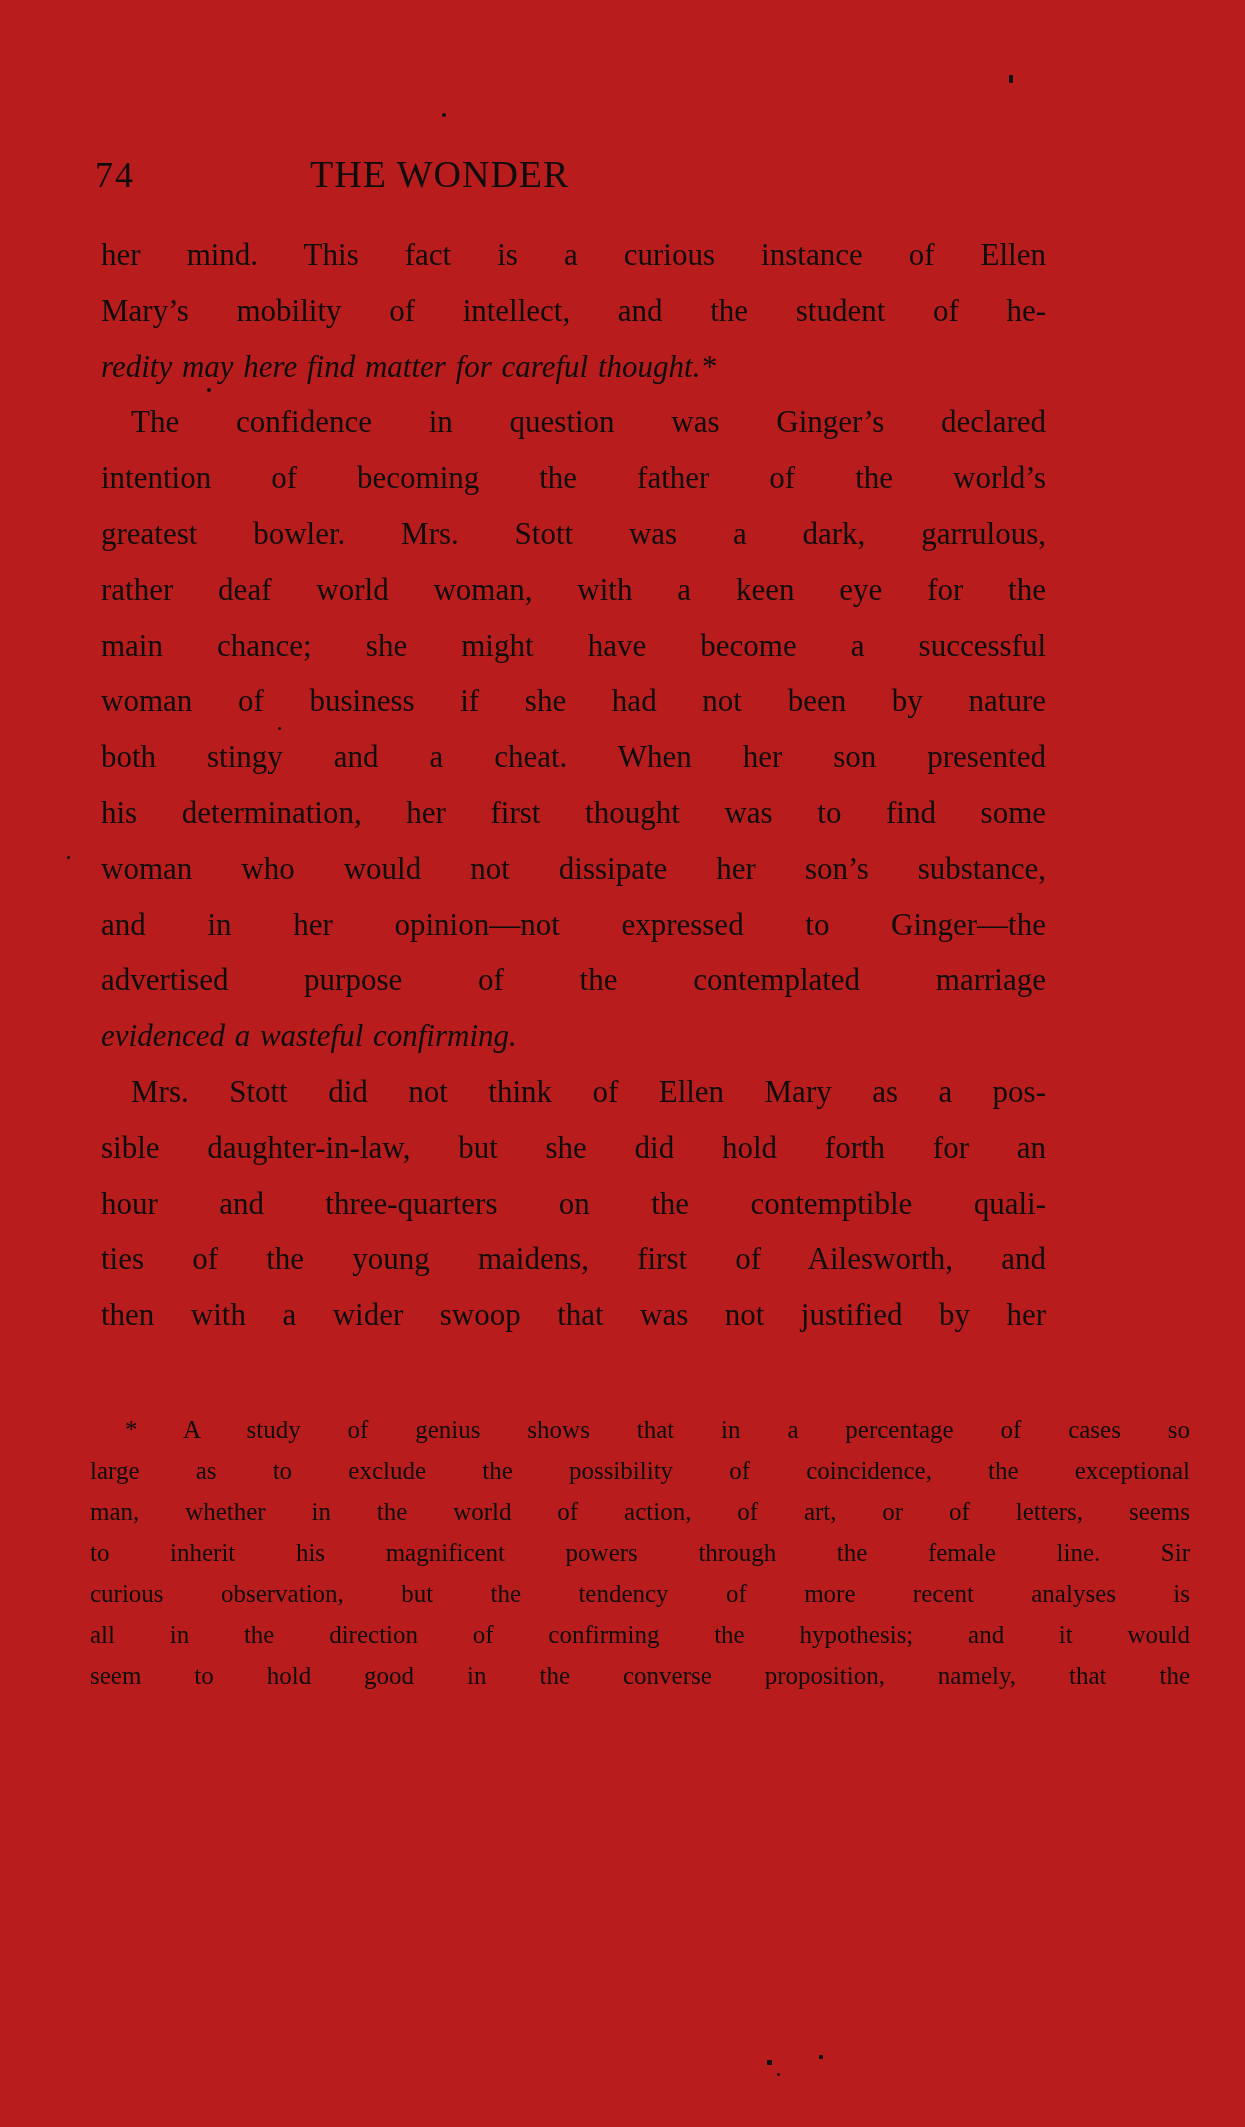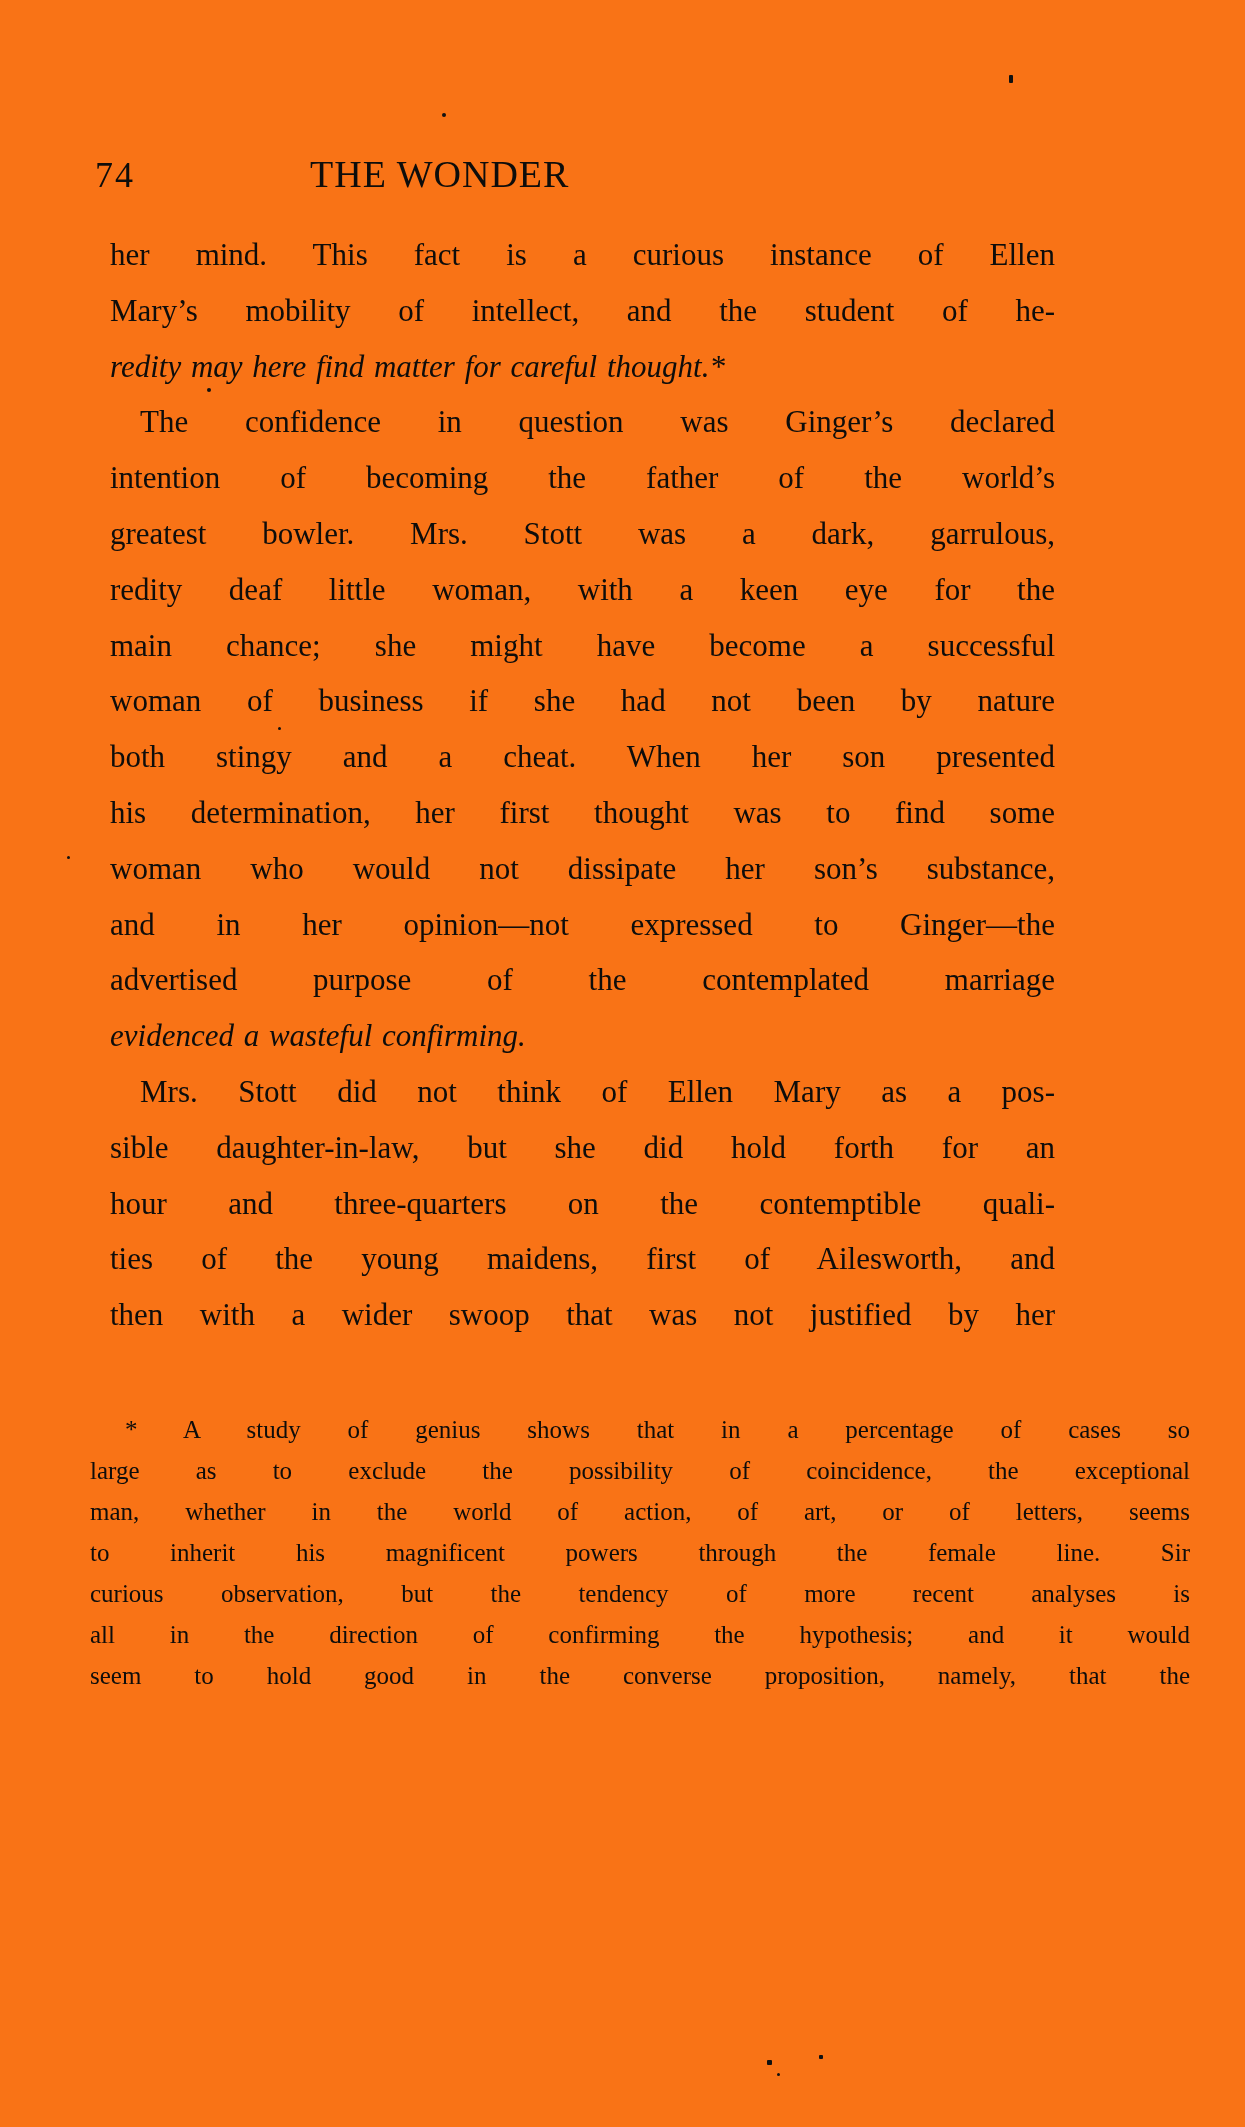--- a/index.html
+++ b/index.html
@@ -1,20 +1,20 @@
 <!DOCTYPE html>
 <html><head>
 <meta charset="utf-8">
 <style>
   html,body{margin:0;padding:0;background:#e8e8e8;}
   .page{
     position:relative;
     width:1245px;
     height:2127px;
-    background:#f97316;
+    background:#b91c1c;
     margin:0 auto;
     font-family:"Liberation Serif","DejaVu Serif",serif;
     color:#0e0d0b;
     overflow:hidden;
   }
   .page-number{
     position:absolute;
     left:95px;
     top:155px;
     font-size:36px;
@@ -25,21 +25,21 @@
     position:absolute;
     left:310px;
     top:153px;
     font-size:38px;
     line-height:42px;
     letter-spacing:1px;
     white-space:nowrap;
   }
   .body-text{
     position:absolute;
-    left:110px;
+    left:101px;
     top:227px;
     width:945px;
     font-size:31px;
     line-height:55.8px;
   }
   .footnote-text{
     position:absolute;
     left:90px;
     top:1369px;
     width:1100px;
@@ -77,21 +77,21 @@
   <div class="body-text">
       <div class="para">
         <div class="line">her mind. This fact is a curious instance of Ellen</div>
         <div class="line">Mary’s mobility of intellect, and the student of he-</div>
         <div class="line last">redity may here find matter for careful thought.*</div>
       </div>
       <div class="para">
         <div class="line indent">The confidence in question was Ginger’s declared</div>
         <div class="line">intention of becoming the father of the world’s</div>
         <div class="line">greatest bowler. Mrs. Stott was a dark, garrulous,</div>
-        <div class="line">redity deaf little woman, with a keen eye for the</div>
+        <div class="line">rather deaf world woman, with a keen eye for the</div>
         <div class="line">main chance; she might have become a successful</div>
         <div class="line">woman of business if she had not been by nature</div>
         <div class="line">both stingy and a cheat. When her son presented</div>
         <div class="line">his determination, her first thought was to find some</div>
         <div class="line">woman who would not dissipate her son’s substance,</div>
         <div class="line">and in her opinion—not expressed to Ginger—the</div>
         <div class="line">advertised purpose of the contemplated marriage</div>
         <div class="line last">evidenced a wasteful confirming.</div>
       </div>
       <div class="para">

